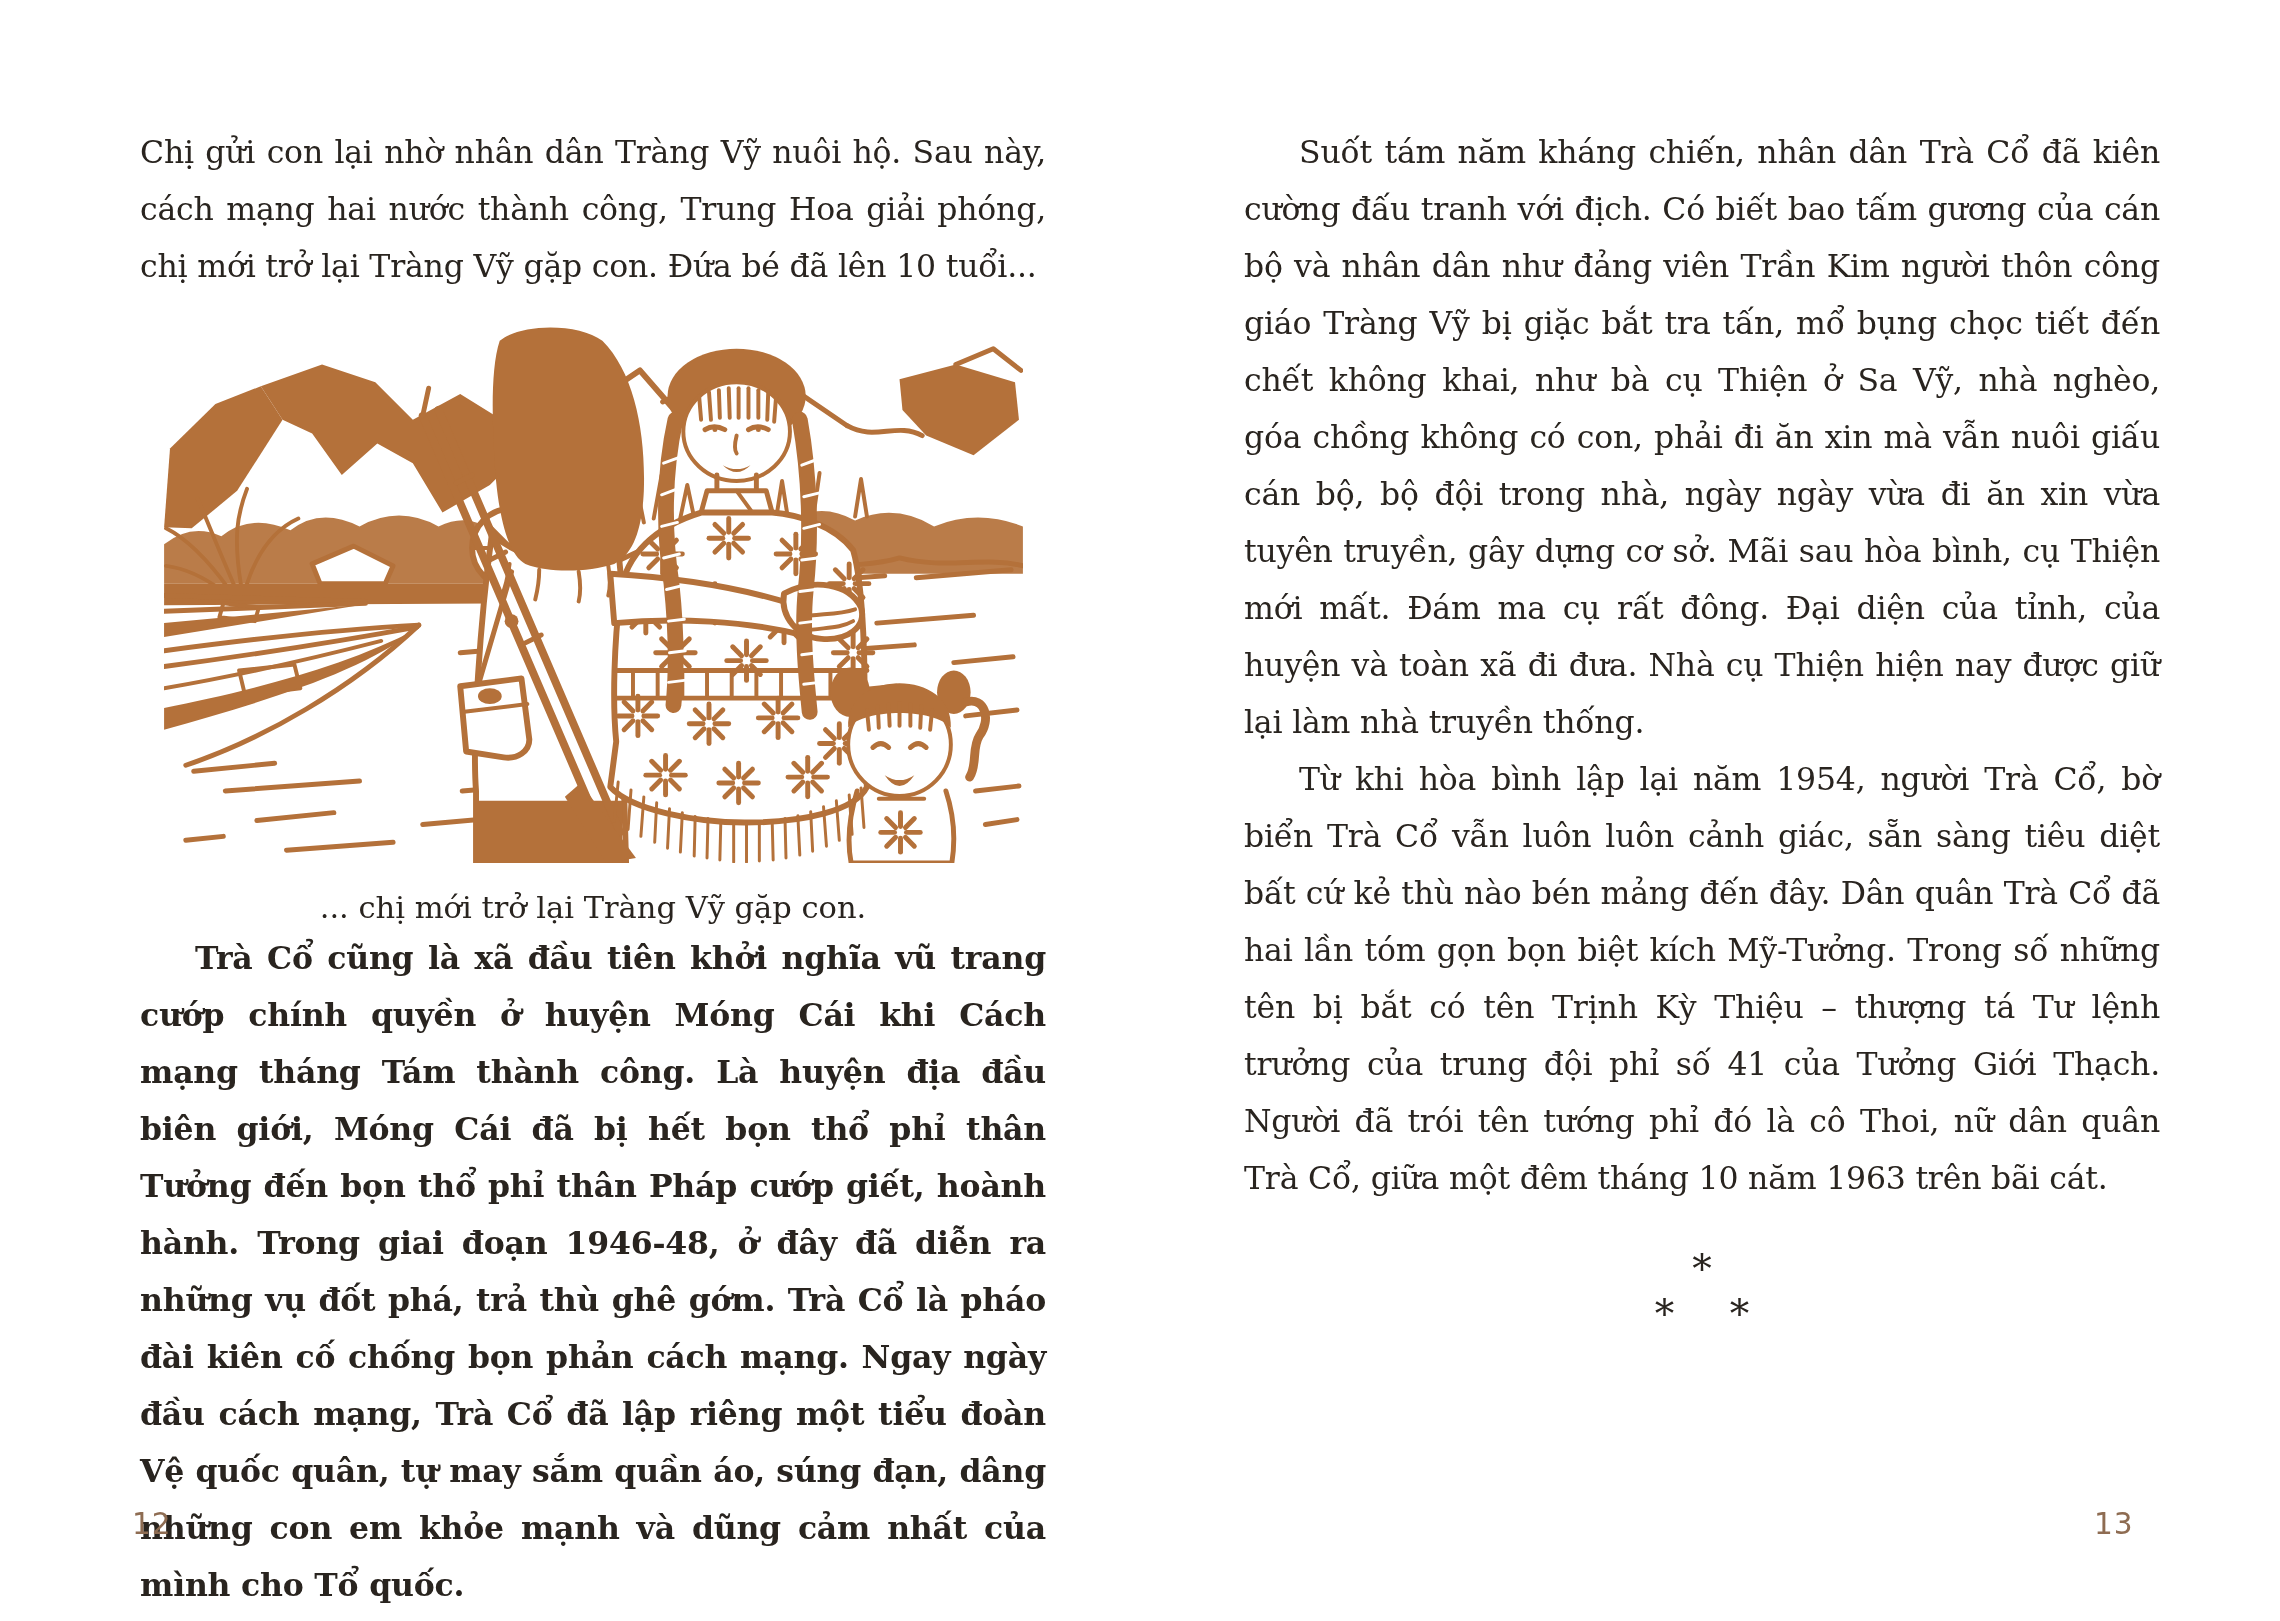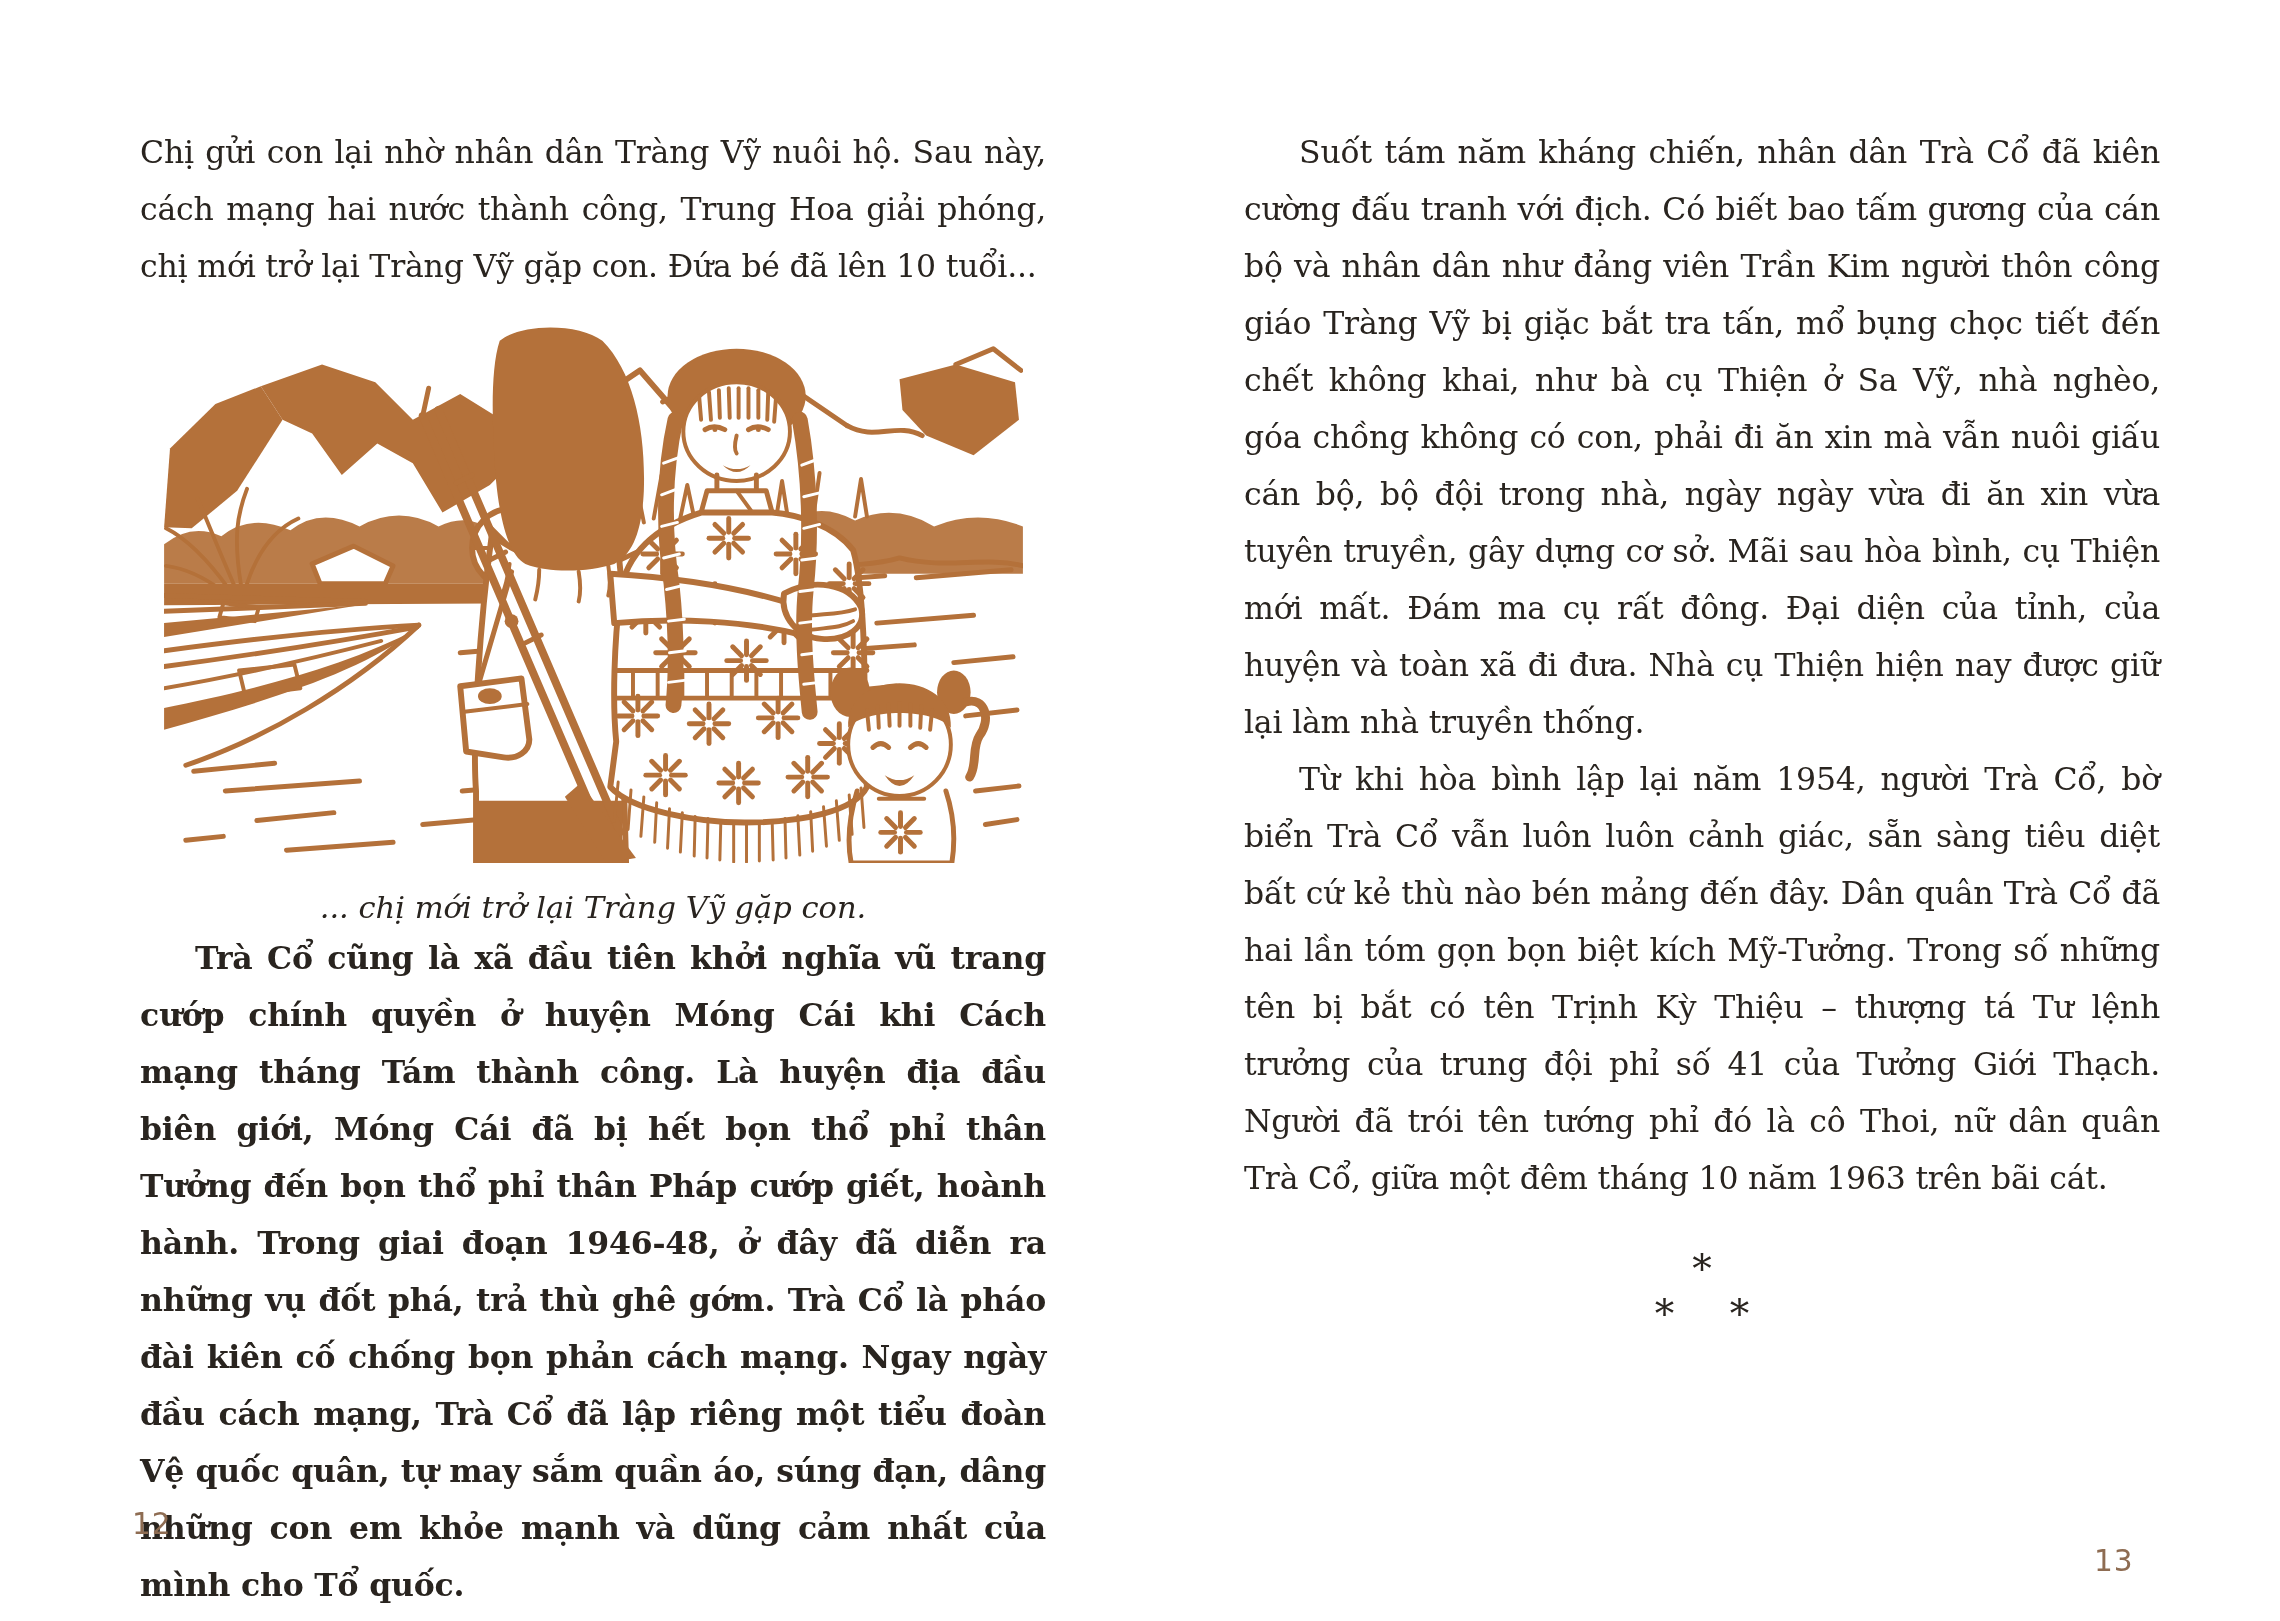--- a/index.html
+++ b/index.html
@@ -22,21 +22,20 @@
     line-height:57px;
     text-align:justify;
     letter-spacing:-0.2px;
   }
   p.indent{ text-indent:55px; }
 
   figure{ margin:29.6px 0 0 0; }
   .illus{ display:block; width:859px; height:538px; margin:0 auto; }
   figcaption{
     margin-top:23.6px;
-    font-style:italic;
     text-align:center;
     font-size:30.5px;
     line-height:43px;
   }
   .after-figure{ margin-top:33px;font-weight:bold; }
 
   .separator{
     text-align:center;
     font-size:39px;
     line-height:45px;
@@ -47,21 +46,21 @@
 
   .pagenum{
     position:absolute;
     top:1507px;
     font-family:"DejaVu Sans", sans-serif;
     font-size:29.6px;
     color:#8e6c52;
     letter-spacing:1px;
   }
   .pagenum-left{ left:132px; }
-  .pagenum-right{ left:2094px;margin-top:37px; }
+  .pagenum-right{ left:2094px; }
 </style>
 </head>
 <body>
 
 <div class="spread">
 
   <div class="col col-left">
     <p class="body">Chị gửi con lại nhờ nhân dân Tràng Vỹ nuôi hộ. Sau này, cách mạng hai nước thành công, Trung Hoa giải phóng, chị mới trở lại Tràng Vỹ gặp con. Đứa bé đã lên 10 tuổi...</p>
 
     <figure>

